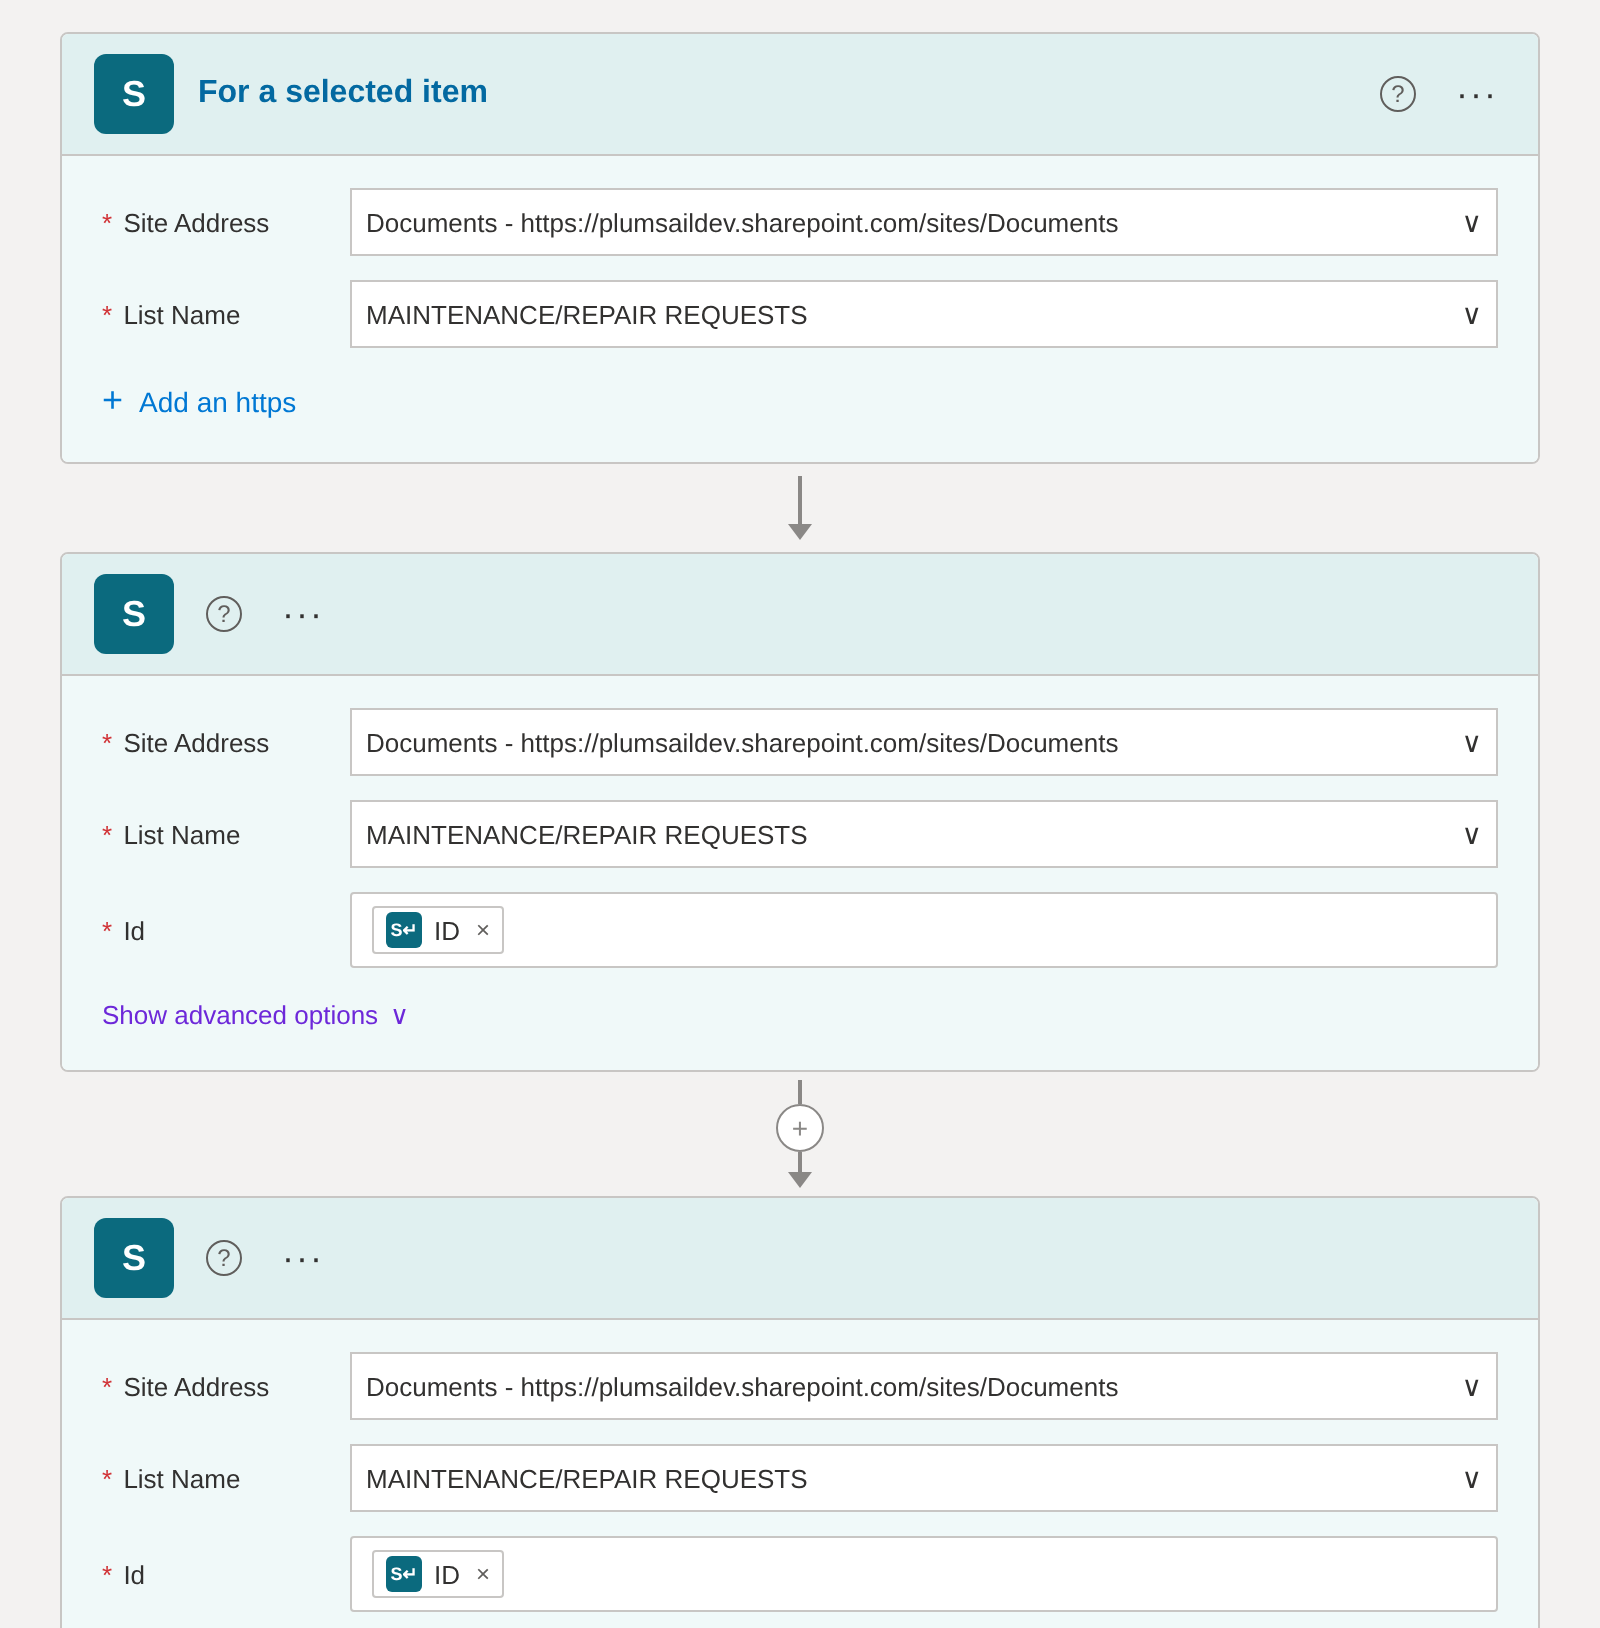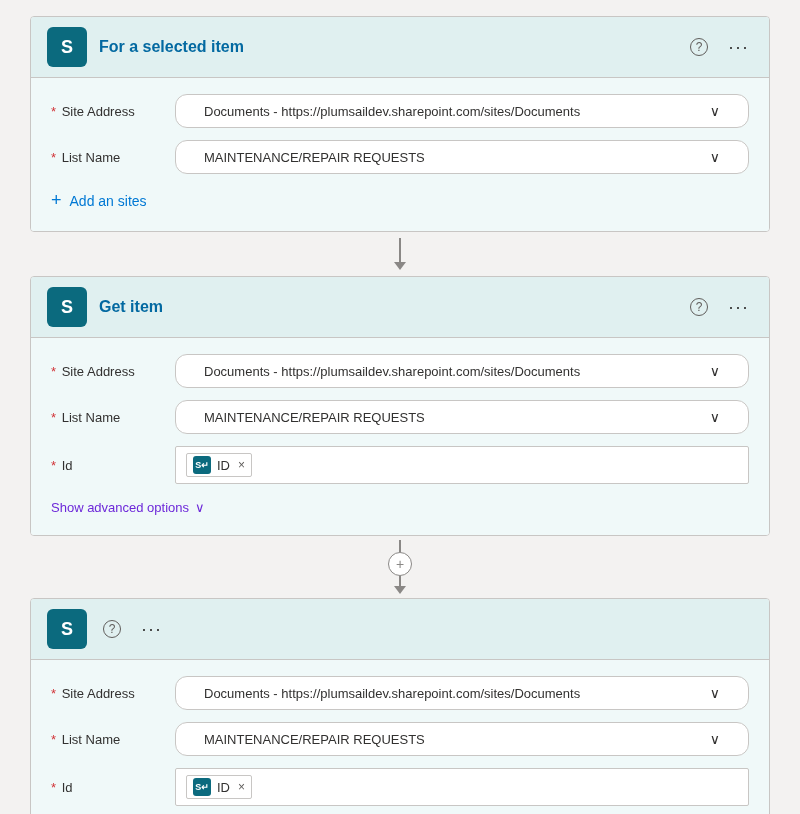--- a/index.html
+++ b/index.html
@@ -101,22 +101,22 @@
       color: #d13438;
       margin-right: 2px;
     }
 
     .field-select {
       flex: 1;
       display: flex;
       align-items: center;
       justify-content: space-between;
       border: 1px solid #c8c6c4;
-      border-radius: 12px;
-      padding: 8px 28px;
+      border-radius: 0;
+      padding: 8px 7px;
       background: #fff;
       cursor: pointer;
       font-size: 13px;
       color: #323130;
     }
 
     .field-select .chevron {
       color: #323130;
       font-size: 14px;
     }
@@ -323,38 +323,37 @@
           <span class="required">*</span>
           <span>List Name</span>
         </span>
         <div class="field-select">
           <span>MAINTENANCE/REPAIR REQUESTS</span>
           <span class="chevron">∨</span>
         </div>
       </div>
       <button class="add-input-btn">
         <span class="plus-icon">+</span>
-        <span>Add an sites</span>
+        <span>Add an https</span>
       </button>
     </div>
   </div>
 
   <div class="arrow-down-connector">
     <div class="arrow-line"></div>
     <div class="arrow-head"></div>
   </div>
 
   <div class="card">
     <div class="card-header">
       <div class="card-header-icon">
         <div class="icon-pair">
           <span class="letter-s">S</span>
         </div>
       </div>
-      <span class="card-title">Get item</span>
       <div class="card-header-actions">
         <button class="icon-btn">
           <span class="question-icon">?</span>
         </button>
         <button class="icon-btn">
           <span class="dots-icon">···</span>
         </button>
       </div>
     </div>
     <div class="card-body">

